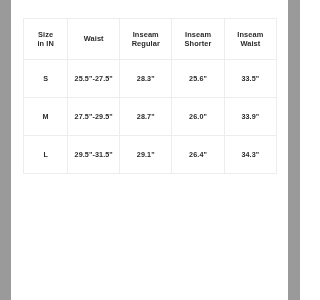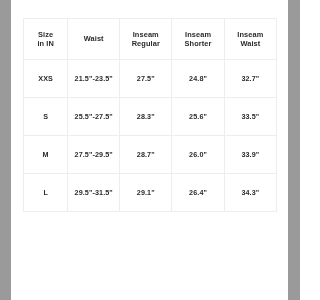--- a/index.html
+++ b/index.html
@@ -110,27 +110,20 @@
             <span class="hdr-line">Shorter</span>
           </th>
           <th>
             <span class="hdr-line">Inseam</span>
             <span class="hdr-line">Waist</span>
           </th>
         </tr>
       </thead>
       <tbody>
         <tr>
-          <td class="cell-size">XXS</td>
-          <td>21.5"-23.5"</td>
-          <td>27.5"</td>
-          <td>24.8"</td>
-          <td>32.7"</td>
-        </tr>
-        <tr>
           <td class="cell-size">S</td>
           <td>25.5"-27.5"</td>
           <td>28.3"</td>
           <td>25.6"</td>
           <td>33.5"</td>
         </tr>
         <tr>
           <td class="cell-size">M</td>
           <td>27.5"-29.5"</td>
           <td>28.7"</td>

